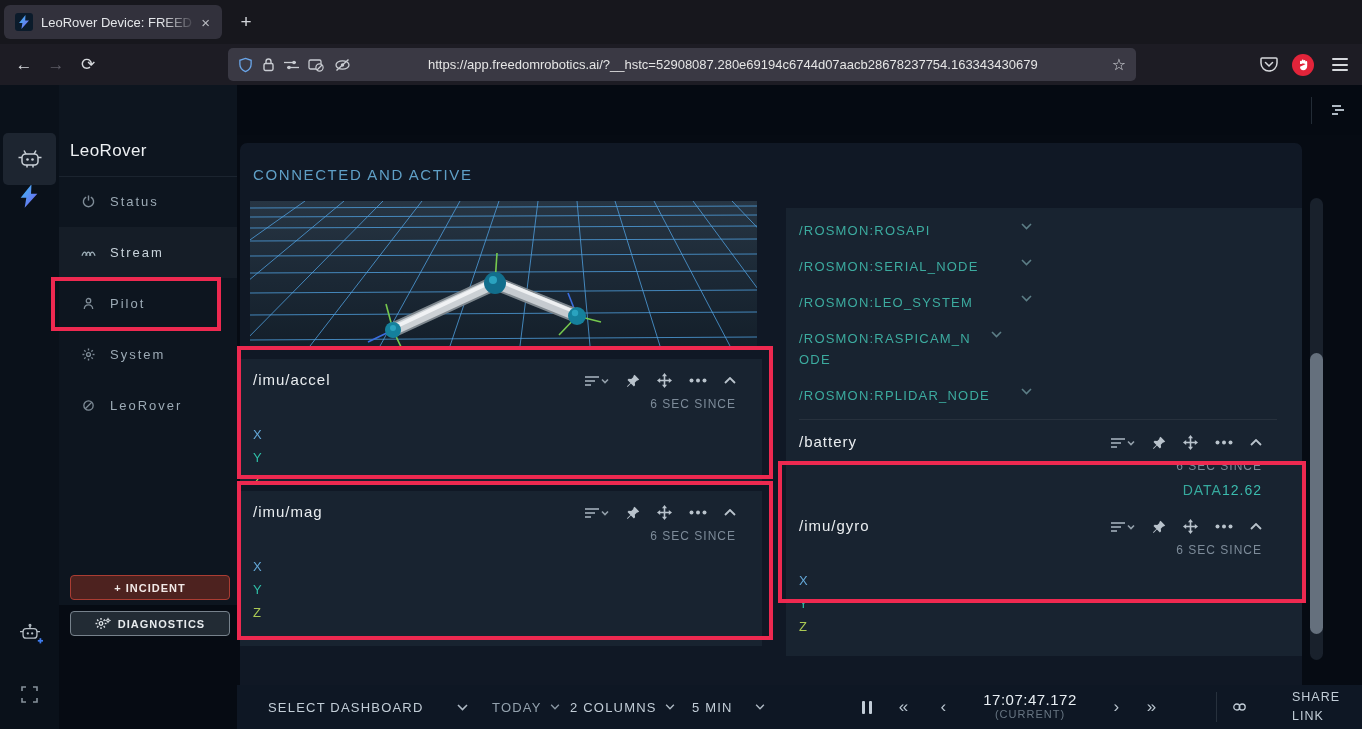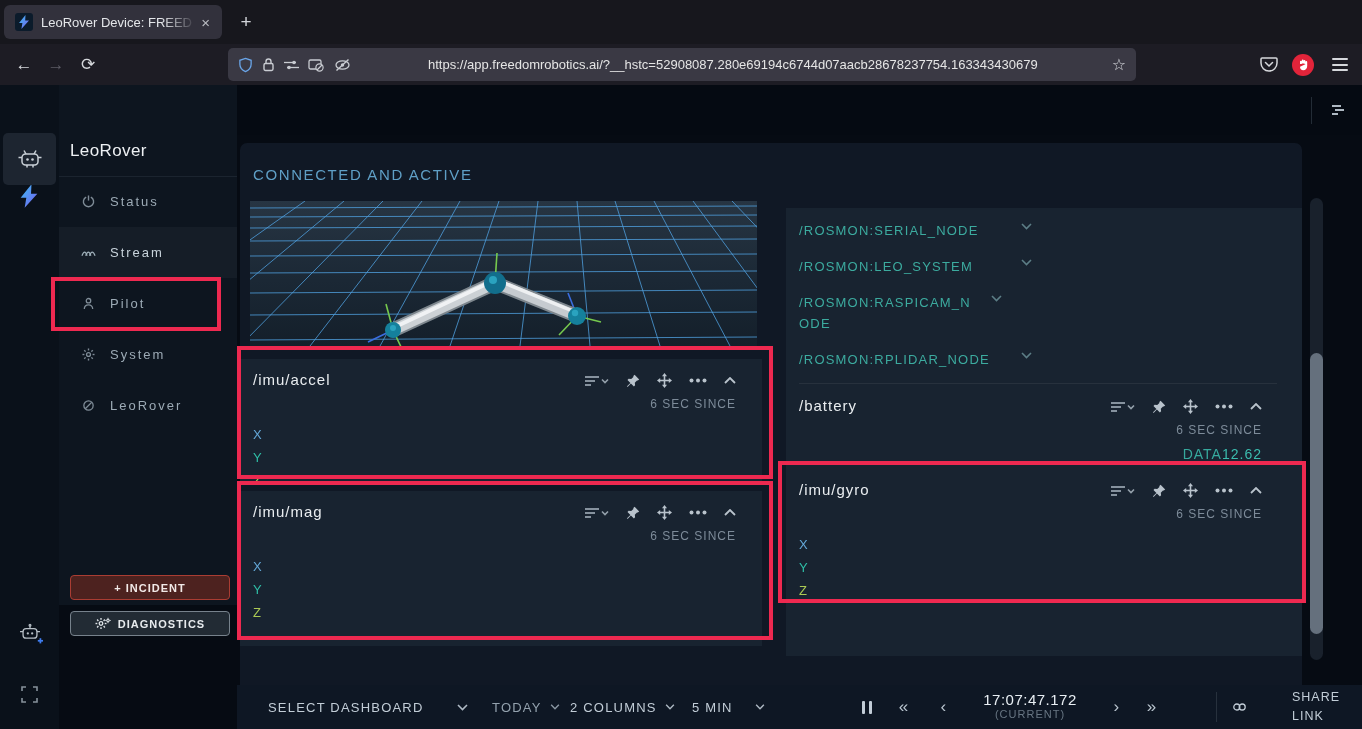--- a/index.html
+++ b/index.html
@@ -541,20 +541,28 @@
       <div class="xyz">
         <div class="lx">X</div>
         <div class="ly">Y</div>
         <div class="lz">Z</div>
       </div>
     </div>
 
     <div class="card card-right">
       <div class="ros-list">
         <div class="ros-row">
+          <span>/ROSMON:ROSAPI</span>
+          <span class="ros-chev">
+              <svg width="11" height="7" viewBox="0 0 11 7">
+                <polyline points="1,1 5.5,5.5 10,1" fill="none" stroke="#5c7e86" stroke-width="1.6"></polyline>
+              </svg>
+            </span>
+        </div>
+        <div class="ros-row">
           <span>/ROSMON:SERIAL_NODE</span>
           <span class="ros-chev">
               <svg width="11" height="7" viewBox="0 0 11 7">
                 <polyline points="1,1 5.5,5.5 10,1" fill="none" stroke="#5c7e86" stroke-width="1.6"></polyline>
               </svg>
             </span>
         </div>
         <div class="ros-row">
           <span>/ROSMON:LEO_SYSTEM</span>
           <span class="ros-chev">

